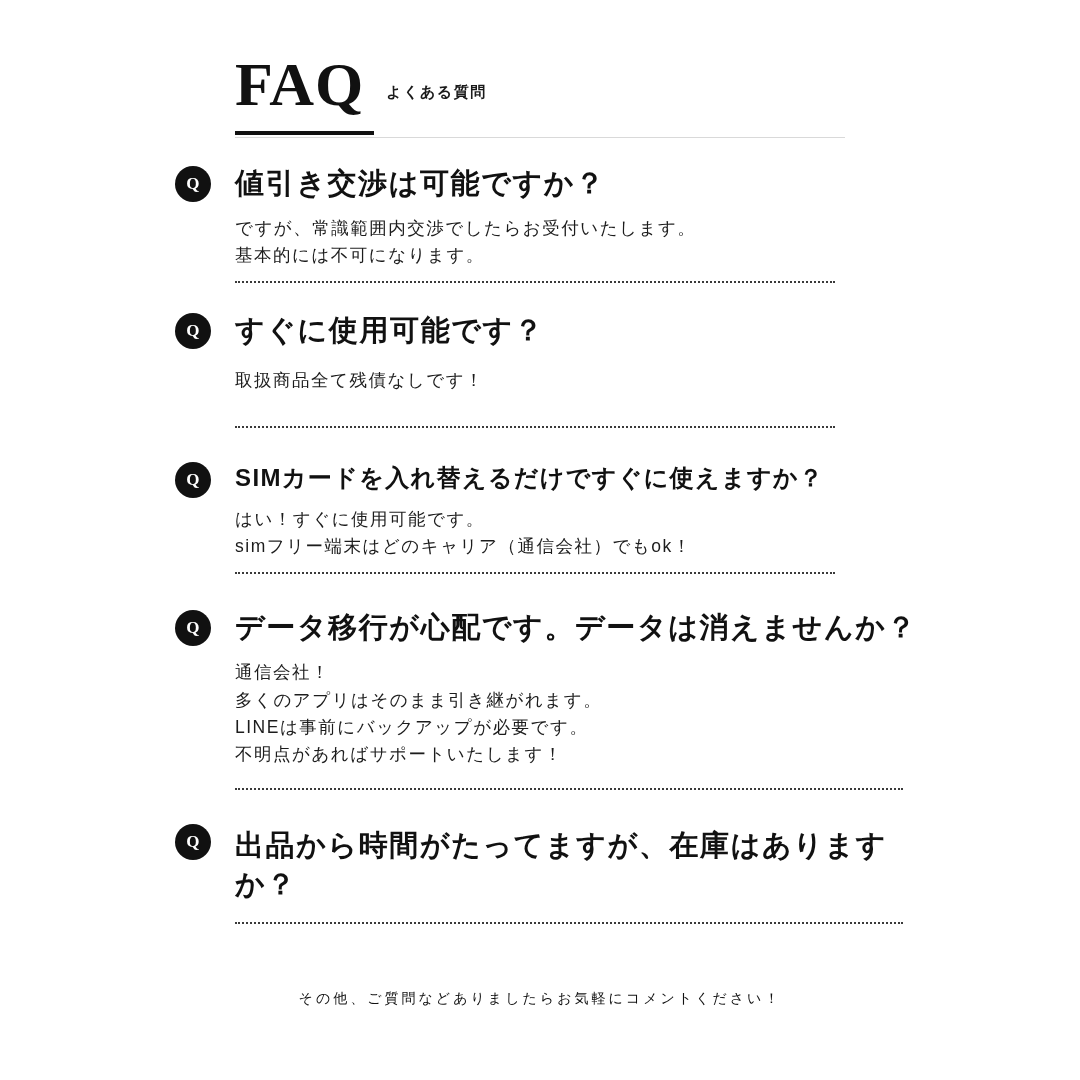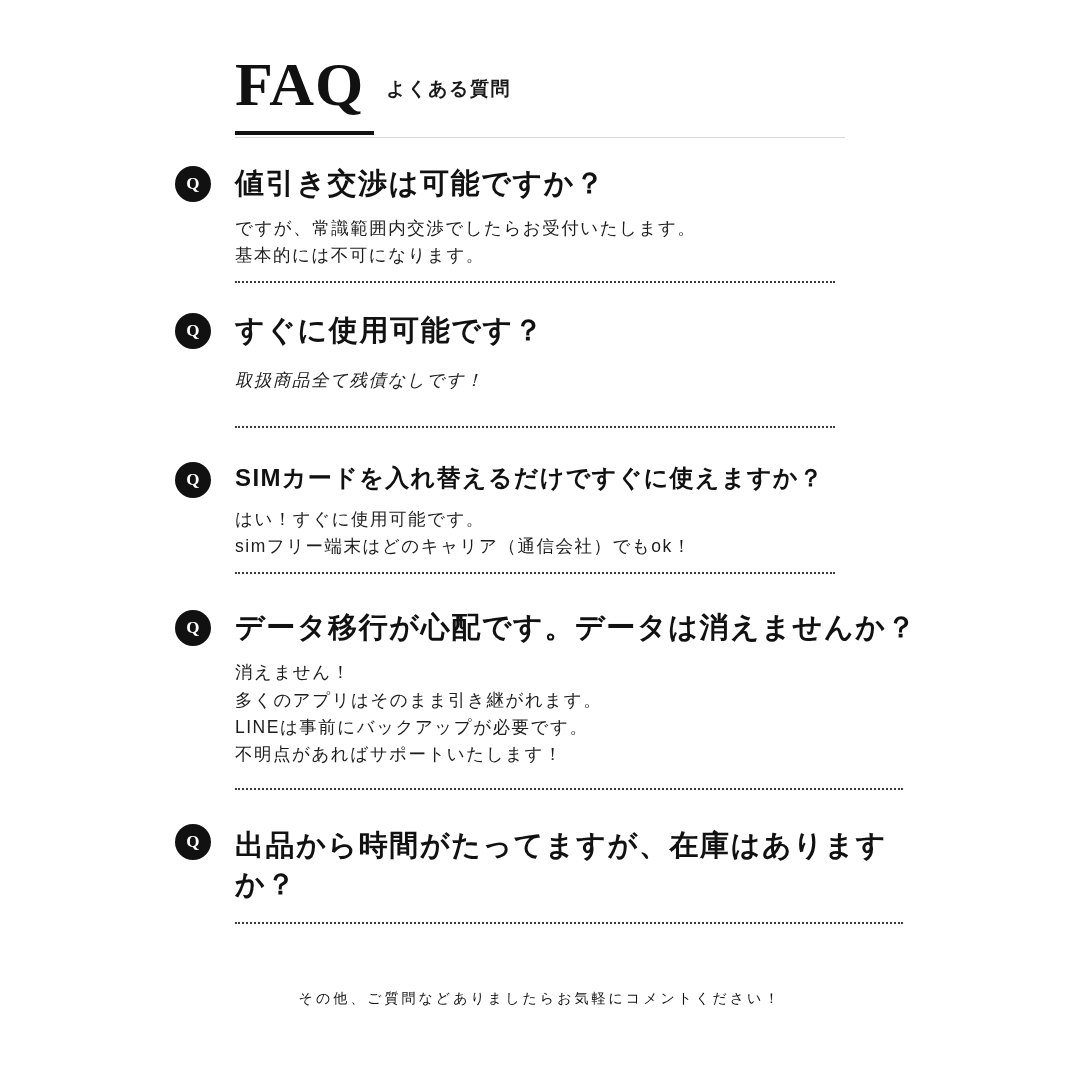--- a/index.html
+++ b/index.html
@@ -38,21 +38,21 @@
   .faq-title {
     font-family: "Liberation Serif", "DejaVu Serif", serif;
     font-weight: 700;
     font-size: 62px;
     line-height: 0.95;
     letter-spacing: 1px;
     color: #111111;
     padding-bottom: 2px;
   }
   .faq-sub {
-    font-size: 19px;
+    font-size: 15px;
     font-weight: 700;
     letter-spacing: 1.5px;
     color: #1a1a1a;
     padding-bottom: 14px;
   }
   .header-rule {
     position: absolute;
     left: 235px;
     top: 137px;
     width: 610px;
@@ -115,21 +115,21 @@
   }
   .a-line { display: block; }
   .dots {
     margin-top: 10px;
     border-bottom: 2.5px dotted #3a3a3a;
     height: 0;
   }
 
   
   .item-1 .dots { width: 600px; margin-top: 12px; }
-  .item-2 .a-text { margin-top: 16px; font-style: italic; }
+  .item-2 .a-text { margin-top: 16px; }
   .item-2 .dots { width: 600px; margin-top: 32px; }
   .item-3 .q-text { font-size: 24px; letter-spacing: 1.4px; }
   .item-3 .dots { width: 600px; margin-top: 12px; }
   .item-4 .dots { width: 668px; margin-top: 20px; }
   .item-5 { padding-left: 65px; }
   .item-5 .dots { width: 668px; margin-top: 18px; }
 
   .item-1 { margin-top: 0px; }
   .item-2 { margin-top: 22px; }
   .item-3 { margin-top: 28px; }
@@ -194,21 +194,21 @@
         <span class="a-line">はい！すぐに使用可能です。</span>
         <span class="a-line">simフリー端末はどのキャリア（通信会社）でもok！</span>
       </div>
       <div class="dots"></div>
     </div>
 
     <div class="faq-item item-4">
       <div class="q-badge">Q</div>
       <div class="q-text">データ移行が心配です。データは消えませんか？</div>
       <div class="a-text">
-        <span class="a-line">消えません！</span>
+        <span class="a-line">通信会社！</span>
         <span class="a-line">多くのアプリはそのまま引き継がれます。</span>
         <span class="a-line">LINEは事前にバックアップが必要です。</span>
         <span class="a-line">不明点があればサポートいたします！</span>
       </div>
       <div class="dots"></div>
     </div>
 
     <div class="faq-item item-5">
       <div class="q-badge">Q</div>
       <div class="q-text">出品から時間がたってますが、在庫はありますか？</div>

